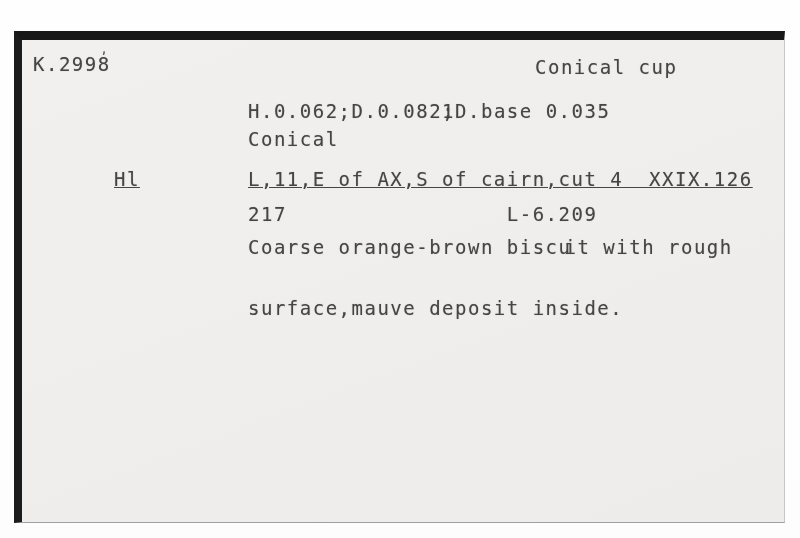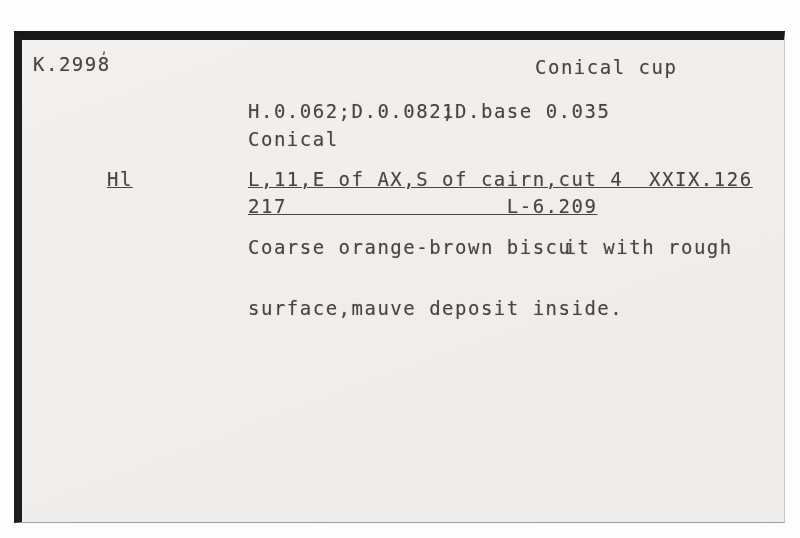--- a/index.html
+++ b/index.html
@@ -33,23 +33,23 @@
     line-height: 20px;
     letter-spacing: 1.5px;
     color: #454545;
     text-shadow: 0 0 1px rgba(70,70,70,0.35);
   }
   
   .l-number     { left: 11px;  top: 14px; }
   .l-title      { left: 513px; top: 17px; }
   .l-measure    { left: 226px; top: 61px; }
   .l-condition  { left: 226px; top: 89px; }
-  .l-sitecode   { left: 85px;  top: 129px; text-decoration: underline; }
+  .l-sitecode   { left: 92px;  top: 129px; text-decoration: underline; }
   .l-findspot1  { left: 226px; top: 129px; text-decoration: underline; }
-  .l-findspot2  { left: 226px; top: 156px; text-decoration: underline; }
+  .l-findspot2  { left: 226px; top: 164px; }
   .l-desc1      { left: 226px; top: 197px; text-align: right; }
   .l-desc2      { left: 226px; top: 217px; margin-top: 41px; }
 
   
   .num-mark {
     display: inline-block;
     width: 0;
     margin-left: -13px;
     transform: translate(2px, -8px);
     font-size: 14px;

